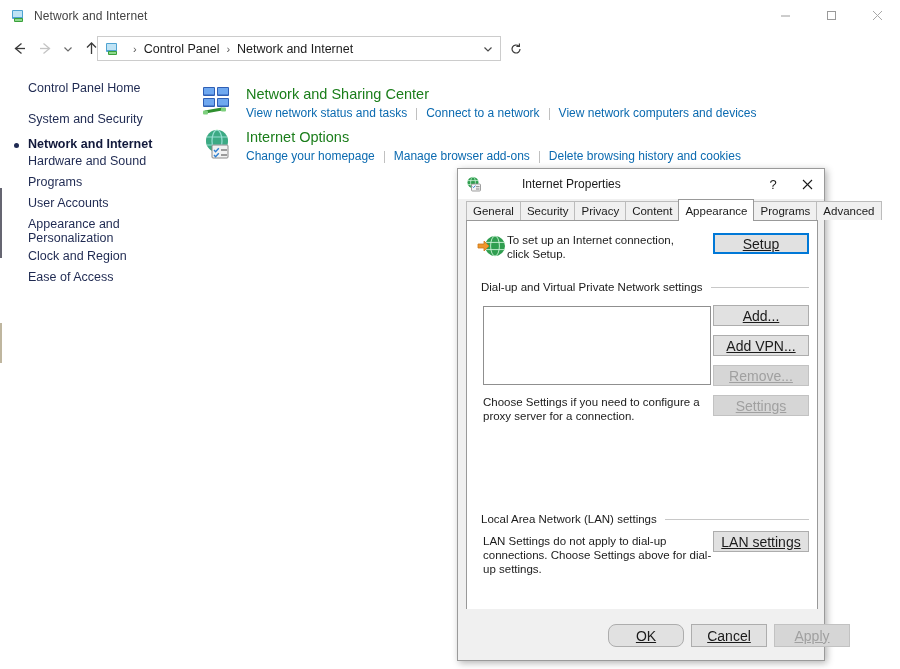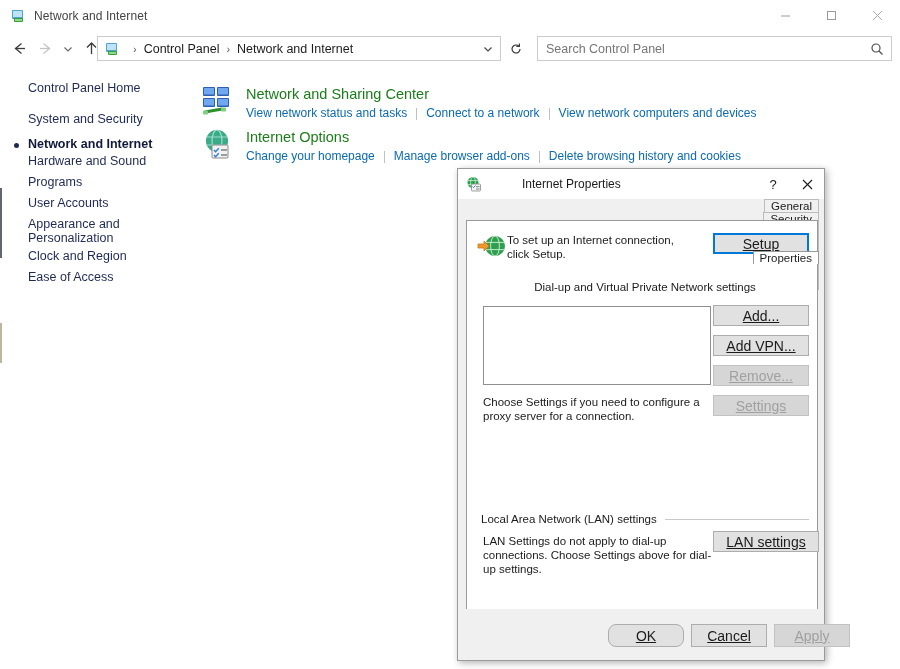--- a/index.html
+++ b/index.html
@@ -166,21 +166,21 @@
   .dlg-title { font-size: 12px; color: #1b1b1b; }
   .dlg-tbtns { position: absolute; right: 0; top: 0; height: 30px; display: flex; }
   .dlg-tbtn {
     width: 34px; height: 30px; display: flex; align-items: center; justify-content: center;
     font-size: 13px; color: #1b1b1b;
   }
 
   
   .tabstrip {
     position: absolute; left: 8px; top: 30px; width: 352px; height: 22px;
-    display: flex; align-items: flex-end; flex-direction: column;
+    display: flex; align-items: center;
   }
   .tab {
     height: 19px; padding: 0 6px;
     background: #f0f0f0; border: 1px solid #bcbcbc; border-bottom: none;
     font-size: 11.5px; color: #1b1b1b;
     display: flex; align-items: center; justify-content: center;
     margin-right: -1px;
     position: relative;
   }
   .tab.active {
@@ -323,29 +323,20 @@
     </span>
   </div>
 
   <div class="refresh-btn">
     <svg width="14" height="14" viewBox="0 0 14 14">
       <path d="M11 7 a4 4 0 1 1 -1.3 -2.95" fill="none" stroke="#3b3b3b" stroke-width="1.2"></path>
       <path d="M10.4 1.4 L10.4 4.4 L7.4 4.4" fill="none" stroke="#3b3b3b" stroke-width="1.2"></path>
     </svg>
   </div>
 
-  <div class="searchbar">
-    <span class="search-ph">Search Control Panel</span>
-    <span class="search-icon-wrap">
-      <svg width="14" height="14" viewBox="0 0 14 14">
-        <circle cx="6" cy="6" r="4" fill="none" stroke="#4f4f4f" stroke-width="1.2"></circle>
-        <line x1="9" y1="9" x2="12.5" y2="12.5" stroke="#4f4f4f" stroke-width="1.2"></line>
-      </svg>
-    </span>
-  </div>
 
   <div class="toolbar-rule"></div>
 
   <div class="navpane">
     <div class="nav-edge"></div>
     <div class="nav-edge2"></div>
 
     <div class="nav-item" style="top:13px;">Control Panel Home</div>
     <div class="nav-item" style="top:44px;">System and Security</div>
     <div class="nav-bullet" style="top:75px;"></div>
@@ -441,63 +432,63 @@
             </svg>
         </div>
       </div>
     </div>
 
     <div class="tabstrip">
       <div class="tab">General</div>
       <div class="tab">Security</div>
       <div class="tab">Privacy</div>
       <div class="tab">Content</div>
-      <div class="tab active">Properties</div>
+      <div class="tab active">Appearance</div>
       <div class="tab">Programs</div>
       <div class="tab">Advanced</div>
     </div>
 
     <div class="dlg-panel">
 
       <div class="setup-row">
         <span class="setup-icon">
           <svg width="30" height="28" viewBox="0 0 30 28">
             <circle cx="18" cy="13" r="10" fill="#2f9e4f"></circle>
             <ellipse cx="18" cy="13" rx="4.4" ry="10" fill="none" stroke="#cdf2d6" stroke-width=".9"></ellipse>
             <line x1="8.3" y1="9.4" x2="27.7" y2="9.4" stroke="#cdf2d6" stroke-width=".9"></line>
             <line x1="8.3" y1="16.6" x2="27.7" y2="16.6" stroke="#cdf2d6" stroke-width=".9"></line>
             <path d="M1 11 h6 v-3 l5 5 l-5 5 v-3 h-6 z" fill="#f0962a" stroke="#c9761a" stroke-width=".8"></path>
           </svg>
         </span>
         <span class="setup-text">To set up an Internet connection, click Setup.</span>
       </div>
       <div class="btn focused" style="left:246px; top:12px; width:96px; height:21px;">Setup</div>
 
-      <div class="grouplabel" style="left:14px; top:60px; width:328px;flex-direction:column;">
+      <div class="grouplabel" style="left:14px; top:60px; width:328px;">
         <span>Dial-up and Virtual Private Network settings</span>
         <span class="rule"></span>
       </div>
 
       <div class="listbox"></div>
 
       <div class="btn" style="left:246px; top:84px;  width:96px; height:21px;">Add...</div>
       <div class="btn" style="left:246px; top:114px; width:96px; height:21px;">Add VPN...</div>
       <div class="btn disabled" style="left:246px; top:144px; width:96px; height:21px;">Remove...</div>
       <div class="btn disabled" style="left:246px; top:174px; width:96px; height:21px;">Settings</div>
 
       <div class="para" style="left:16px; top:174px; width:222px;">Choose Settings if you need to configure a proxy server for a connection.</div>
 
       <div class="grouplabel" style="left:14px; top:292px; width:328px;">
         <span>Local Area Network (LAN) settings</span>
         <span class="rule"></span>
       </div>
 
       <div class="para" style="left:16px; top:313px; width:236px;">LAN Settings do not apply to dial-up connections. Choose Settings above for dial-up settings.</div>
 
-      <div class="btn" style="left:246px; top:310px; width:106px; height:21px;">LAN settings</div>
+      <div class="btn" style="left:246px; top:310px; width:96px; height:21px;">LAN settings</div>
     </div>
 
     <div class="dlg-footer">
       <div class="btn" style="left:150px; top:15px; width:76px; height:23px;border-radius:8px;">OK</div>
       <div class="btn" style="left:233px; top:15px; width:76px; height:23px;">Cancel</div>
       <div class="btn disabled" style="left:316px; top:15px; width:76px; height:23px;">Apply</div>
     </div>
   </div>
 
 </div>

